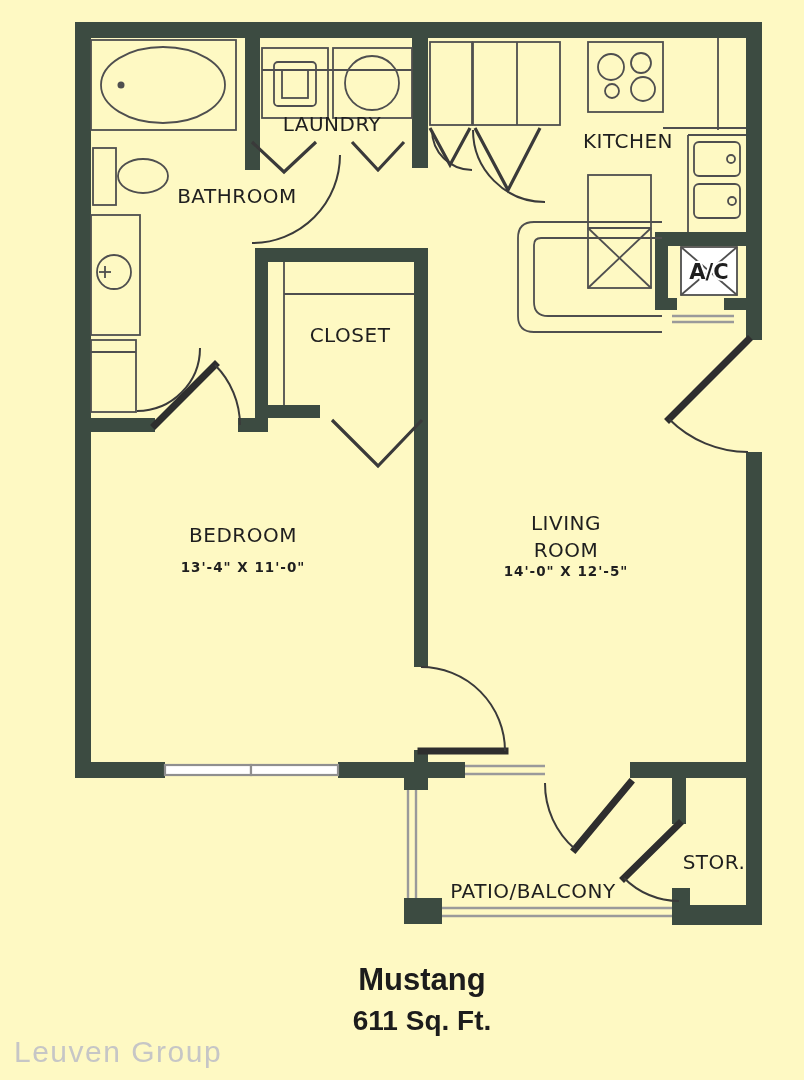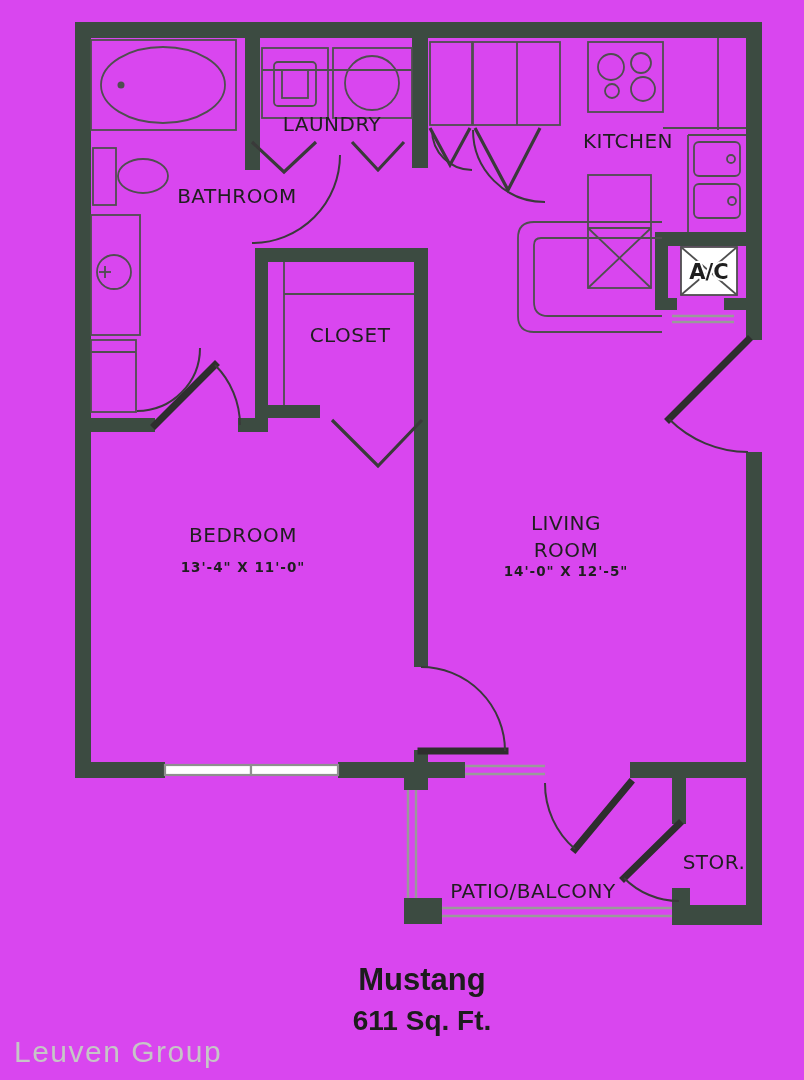--- a/index.html
+++ b/index.html
@@ -1,16 +1,16 @@
 <!DOCTYPE html>
 <html><head>
 <meta charset="utf-8">
 <style>
   html,body{margin:0;padding:0;background:#ffffff;}
-  .stage{position:relative;width:804px;height:1080px;background:#d946ef;overflow:hidden;
+  .stage{position:relative;width:804px;height:1080px;background:#fef9c3;overflow:hidden;
          font-family:"DejaVu Sans",sans-serif;}
   svg{display:block}
   .wall{fill:#3c4b41;stroke:none}
   .thin{fill:none;stroke:#4f4f4f;stroke-width:1.8}
   .thinf{fill:#ffffff;stroke:#4f4f4f;stroke-width:1.8}
   .win{fill:#ffffff;stroke:#8f8f8f;stroke-width:2.2}
   .rail{fill:none;stroke:#9a9a9a;stroke-width:2.4}
   .leaf{fill:none;stroke:#2e2e2e;stroke-width:7;stroke-linecap:square}
   .arc{fill:none;stroke:#3a3a3a;stroke-width:2}
   .chev{fill:none;stroke:#3a3a3a;stroke-width:3.2}

